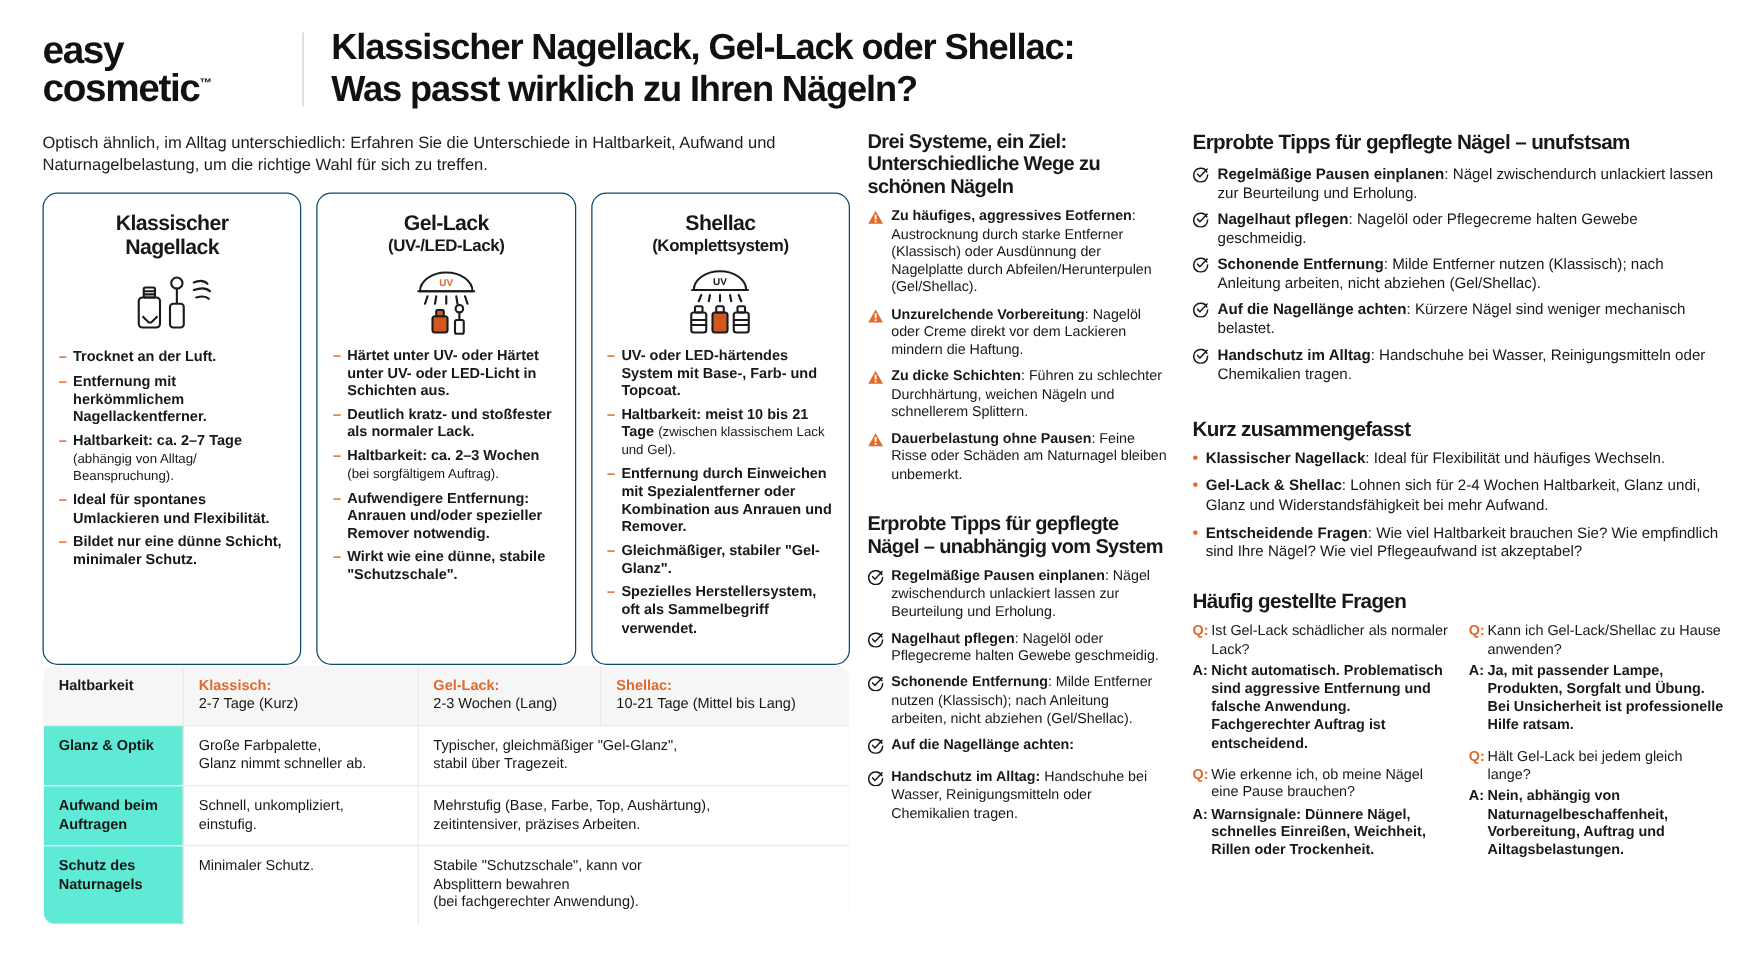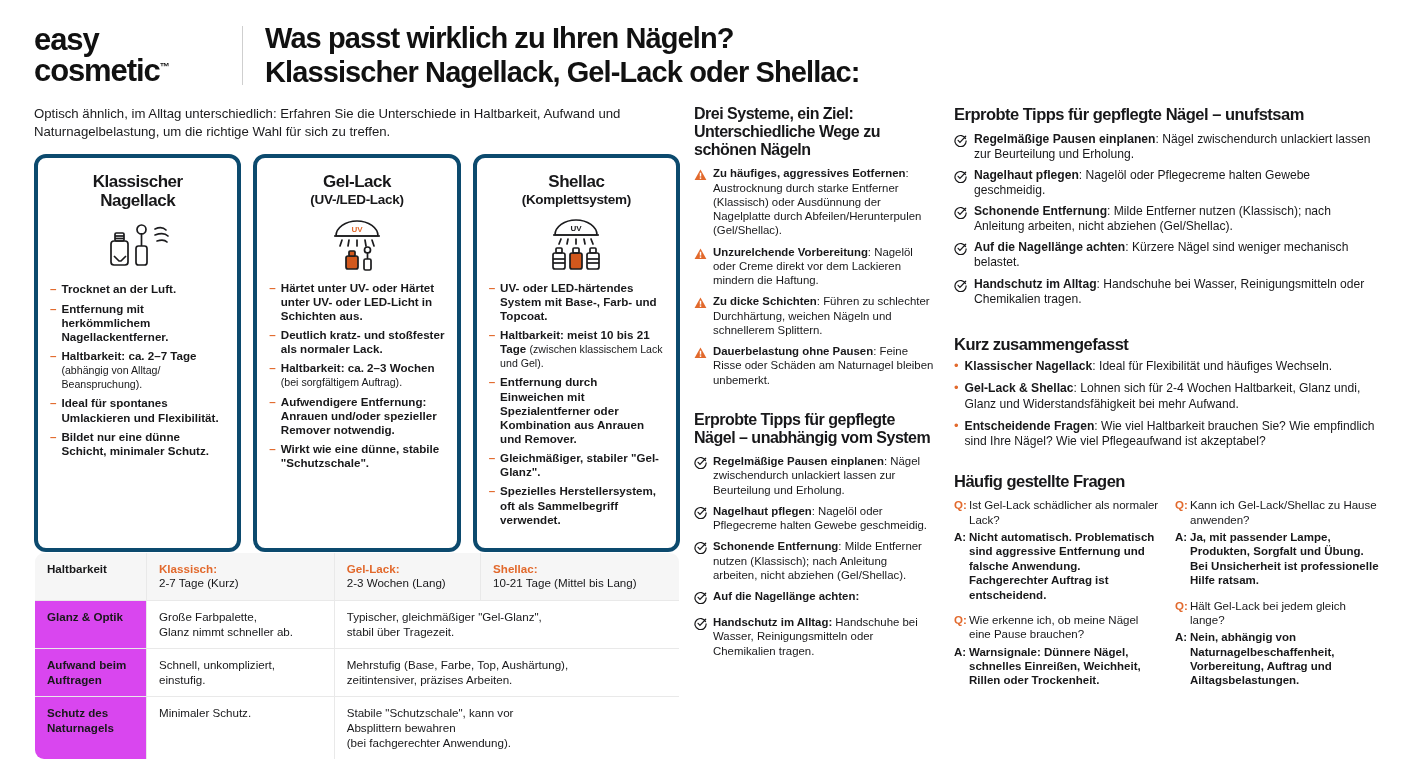--- a/index.html
+++ b/index.html
@@ -32,37 +32,37 @@
   .cols { display: flex; padding: 6px 26px 0 34px; gap: 0; }
   .col-left   { width: 660px; flex: 0 0 660px; padding-right: 14px; }
   .col-mid    { width: 250px; flex: 0 0 250px; padding-right: 10px; }
   .col-right  { flex: 1; padding-left: 10px; }
 
   .intro { font-size: 13.2px; line-height: 1.33; color: #1b1b1d; margin-bottom: 14px; }
 
   
   .cards { display: flex; gap: 12px; }
   .card {
-    flex: 1; border: 4px solid #0c4a6e; border-radius: 12px;
+    flex: 1; border: 1px solid #0c4a6e; border-radius: 12px;
     padding: 14px 12px 16px 12px; background: #fff;
   }
   .card-title { text-align: center; font-weight: 700; font-size: 17px; line-height: 1.12; letter-spacing: -0.5px; }
   .card-sub { text-align: center; font-weight: 700; font-size: 13.5px; line-height: 1.2; letter-spacing: -0.3px; margin-top: 1px; }
   .card-icon { height: 58px; display: flex; align-items: center; justify-content: center; margin: 6px 0 8px; }
   .bullets { list-style: none; }
   .bullets li { display: flex; font-size: 11.6px; line-height: 1.22; margin-bottom: 5px; }
   .bullets .dash { color: #e2692c; font-weight: 700; margin-right: 5px; flex: 0 0 auto; }
   .bullets .txt { font-weight: 700; }
   .bullets .txt .lite { font-weight: 400; font-size: 10.6px; }
 
   
   .table-head { font-weight: 700; font-size: 16.5px; letter-spacing: -0.4px; margin: 20px 0 9px 4px; }
   .cmp-table { width: 100%; border-collapse: collapse; border: 1px solid #e2e2e2; border-radius: 10px; overflow: hidden; }
   .cmp-table td { border: 1px solid #e9e9e9; padding: 9px 12px; vertical-align: top; font-size: 11.6px; line-height: 1.26; }
-  .cmp-table .rowhead { font-weight: 700; background: #d946ef; width: 112px; }
+  .cmp-table .rowhead { font-weight: 700; background: #5eead4; width: 112px; }
   .cmp-table .accent { color: #e2692c; font-weight: 700; display: block; }
   .cmp-table tr:first-child td { background: #f6f6f6; }
   .cmp-table tr:first-child .rowhead { background: #f6f6f6; }
 
   
   .sec-title { font-weight: 700; font-size: 16.5px; line-height: 1.12; letter-spacing: -0.5px; }
   .mid-title { font-weight: 700; font-size: 16px; line-height: 1.13; letter-spacing: -0.5px; margin-bottom: 7px; }
 
   .itm { display: flex; margin-bottom: 7px; }
   .itm .mark { flex: 0 0 auto; margin-right: 6px; padding-top: 1px; }
@@ -96,22 +96,22 @@
 
 <div class="page">
 
   <div class="header">
     <div class="brand">
       <div class="brand-line1">easy</div>
       <div class="brand-line2"><span>cosmetic</span><span class="brand-tm">™</span></div>
     </div>
     <div class="head-divider"></div>
     <div class="title">
+      <div class="title-line">Klassischer Nagellack, Gel-Lack oder Shellac:</div>
       <div class="title-line">Was passt wirklich zu Ihren Nägeln?</div>
-      <div class="title-line">Klassischer Nagellack, Gel-Lack oder Shellac:</div>
     </div>
   </div>
 
   <div class="cols">
 
     <div class="col-left">
       <div class="intro">Optisch ähnlich, im Alltag unterschiedlich: Erfahren Sie die Unterschiede in Haltbarkeit, Aufwand und Naturnagelbelastung, um die richtige Wahl für sich zu treffen.</div>
 
       <div class="cards">
 

